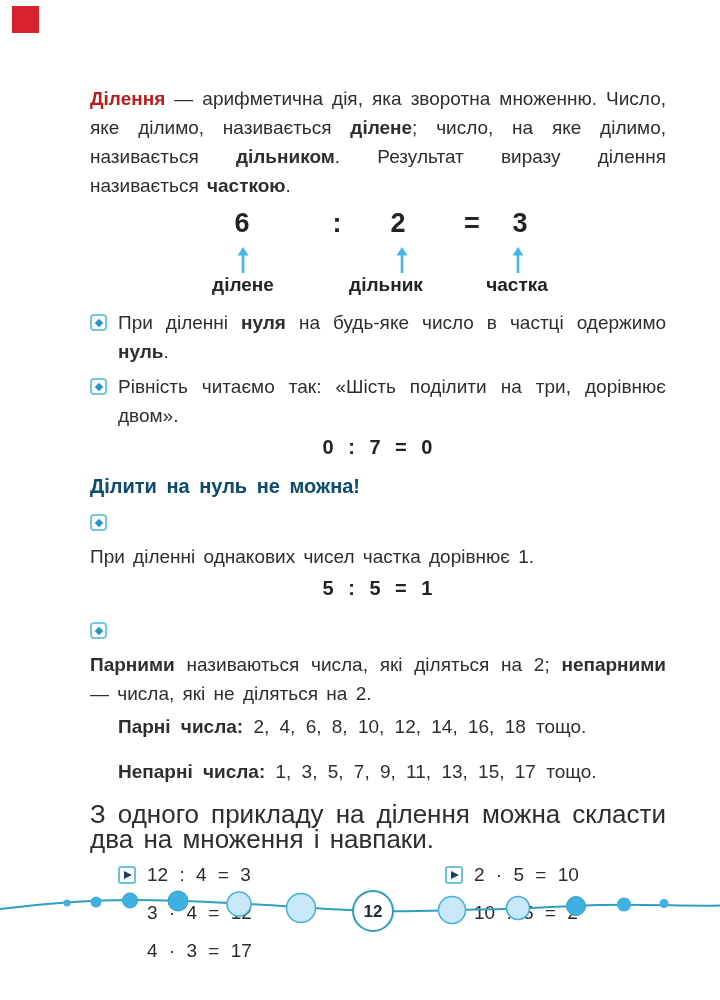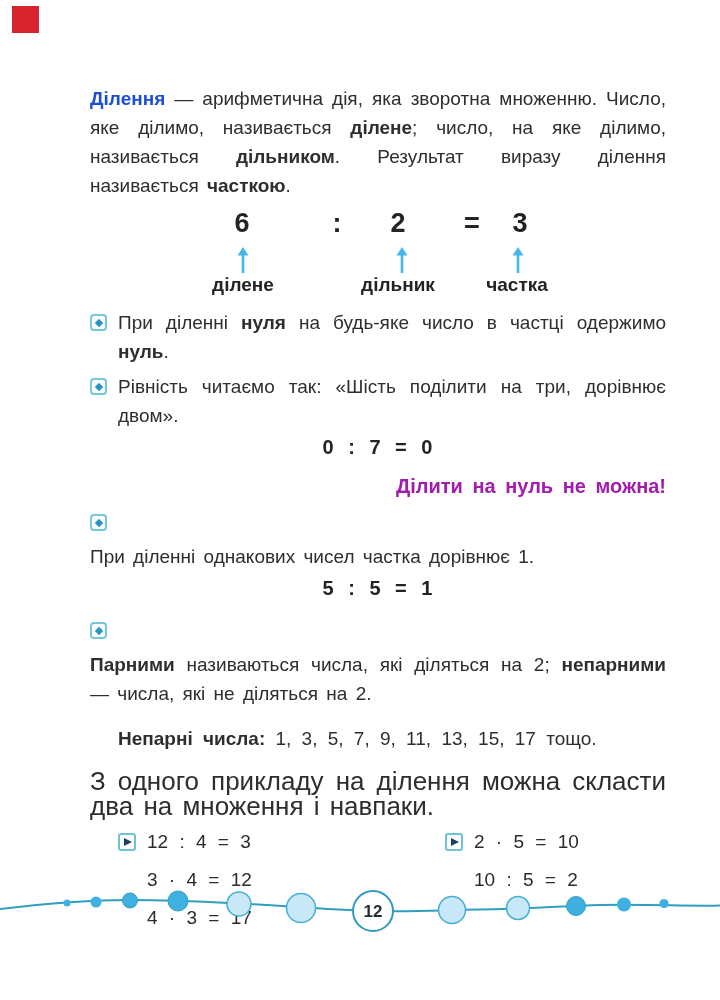--- a/index.html
+++ b/index.html
@@ -5,38 +5,38 @@
   html,body{margin:0;padding:0;width:720px;height:1000px;background:#ffffff;overflow:hidden;}
   body{font-family:"Liberation Sans",sans-serif;color:#2e2e2e;position:relative;}
 
   .corner-mark{position:absolute;left:12px;top:6px;width:27px;height:27px;background:#d6232e;}
 
   .content{position:absolute;left:90px;top:84px;width:576px;}
 
   
   .intro{margin:0;font-size:19px;line-height:29px;text-align:justify;word-spacing:3px;}
   .intro b{color:#2e2e2e;}
-  .term{color:#1d4ed8;font-weight:bold;}
+  .term{color:#b91c1c;font-weight:bold;}
 
   
   .diagram{position:relative;height:104px;margin-top:4px;}
   .dnum{position:absolute;top:4px;transform:translateX(-50%);font-size:27px;font-weight:bold;color:#232323;}
   .darrow{position:absolute;top:42px;width:16px;height:28px;}
   .dlabel{position:absolute;top:70px;transform:translateX(-50%);font-size:19px;font-weight:bold;color:#232323;}
 
   
   .bullet{display:flex;gap:11px;font-size:19px;line-height:29px;}
   .bullet-text{flex:1;text-align:justify;word-spacing:3px;}
   .bullet-icon{flex:none;width:17px;height:17px;box-sizing:border-box;border:2px solid #74c8dc;
     border-radius:4px;background:#fff;position:relative;margin-top:6px;}
   .bullet-icon::after{content:"";position:absolute;left:3.5px;top:3.5px;width:6px;height:6px;
     transform:rotate(45deg);background:#2a95c8;}
 
   .ceq{margin:16px;text-align:center;font-size:20px;font-weight:bold;word-spacing:7px;letter-spacing:1px;color:#232323;}
-  .warn{margin:0;text-align:right;font-size:20px;font-weight:bold;word-spacing:4px;color:#a21caf;}
+  .warn{margin:0;text-align:left;font-size:20px;font-weight:bold;word-spacing:4px;color:#0c4a6e;}
   .num-line{margin:0 0 0 28px;font-size:19px;line-height:29px;word-spacing:5px;}
 
   .para2{margin:0;font-size:26px;line-height:25px;text-align:justify;word-spacing:3px;}
 
   
   .examples{display:grid;grid-template-columns:327px 1fr;margin-left:28px;row-gap:8px;}
   .ex-col{display:flex;flex-direction:column;}
   .ex-row{display:flex;align-items:center;gap:11px;height:38px;font-size:19px;word-spacing:6px;color:#2b2b2b;}
   .play-icon{flex:none;width:18px;height:18px;box-sizing:border-box;border:2px solid #6cc3d6;border-radius:3px;
     background:#fff;position:relative;}
@@ -74,21 +74,21 @@
     <svg class="darrow" style="left:304px" viewBox="0 0 16 28">
       <path d="M8 1 L2.5 9.5 L13.5 9.5 Z" fill="#45b7e8"></path>
       <line x1="8" y1="7" x2="8" y2="27" stroke="#45b7e8" stroke-width="2.6"></line>
     </svg>
     <svg class="darrow" style="left:420px" viewBox="0 0 16 28">
       <path d="M8 1 L2.5 9.5 L13.5 9.5 Z" fill="#45b7e8"></path>
       <line x1="8" y1="7" x2="8" y2="27" stroke="#45b7e8" stroke-width="2.6"></line>
     </svg>
 
     <span class="dlabel" style="left:153px">ділене</span>
-    <span class="dlabel" style="left:308px">дільник</span>
+    <span class="dlabel" style="left:296px">дільник</span>
     <span class="dlabel" style="left:427px">частка</span>
   </div>
 
   <div class="bullet">
     <span class="bullet-icon"></span>
     <span class="bullet-text"><span>При діленні </span><b>нуля</b><span> на будь-яке число в частці одержимо </span><b>нуль</b><span>.</span></span>
   </div>
 
   <div class="bullet mt6">
     <span class="bullet-icon"></span>
@@ -104,20 +104,21 @@
     <span class="bullet-text">При діленні однакових чисел частка дорівнює 1.</span>
   </div>
 
   <p class="ceq mt6">5 : 5 = 1</p>
 
   <div class="bullet mt10">
     <span class="bullet-icon"></span>
     <span class="bullet-text"><b>Парними</b><span> називаються числа, які діляться на 2; </span><b>непарними</b><span> — числа, які не діляться на 2.</span></span>
   </div>
 
+  <p class="num-line mt4"><b>Парні числа:</b> <span>2, 4, 6, 8, 10, 12, 14, 16, 18 тощо.</span></p>
 
   <p class="num-line mt2"><b>Непарні числа:</b> <span>1, 3, 5, 7, 9, 11, 13, 15, 17 тощо.</span></p>
 
   <p class="para2 mt16">З одного прикладу на ділення можна скласти два на множення і навпаки.</p>
 
   <div class="examples mt4">
     <div class="ex-col">
       <div class="ex-row">
         <span class="play-icon"></span>
         <span>12 : 4 = 3</span>

